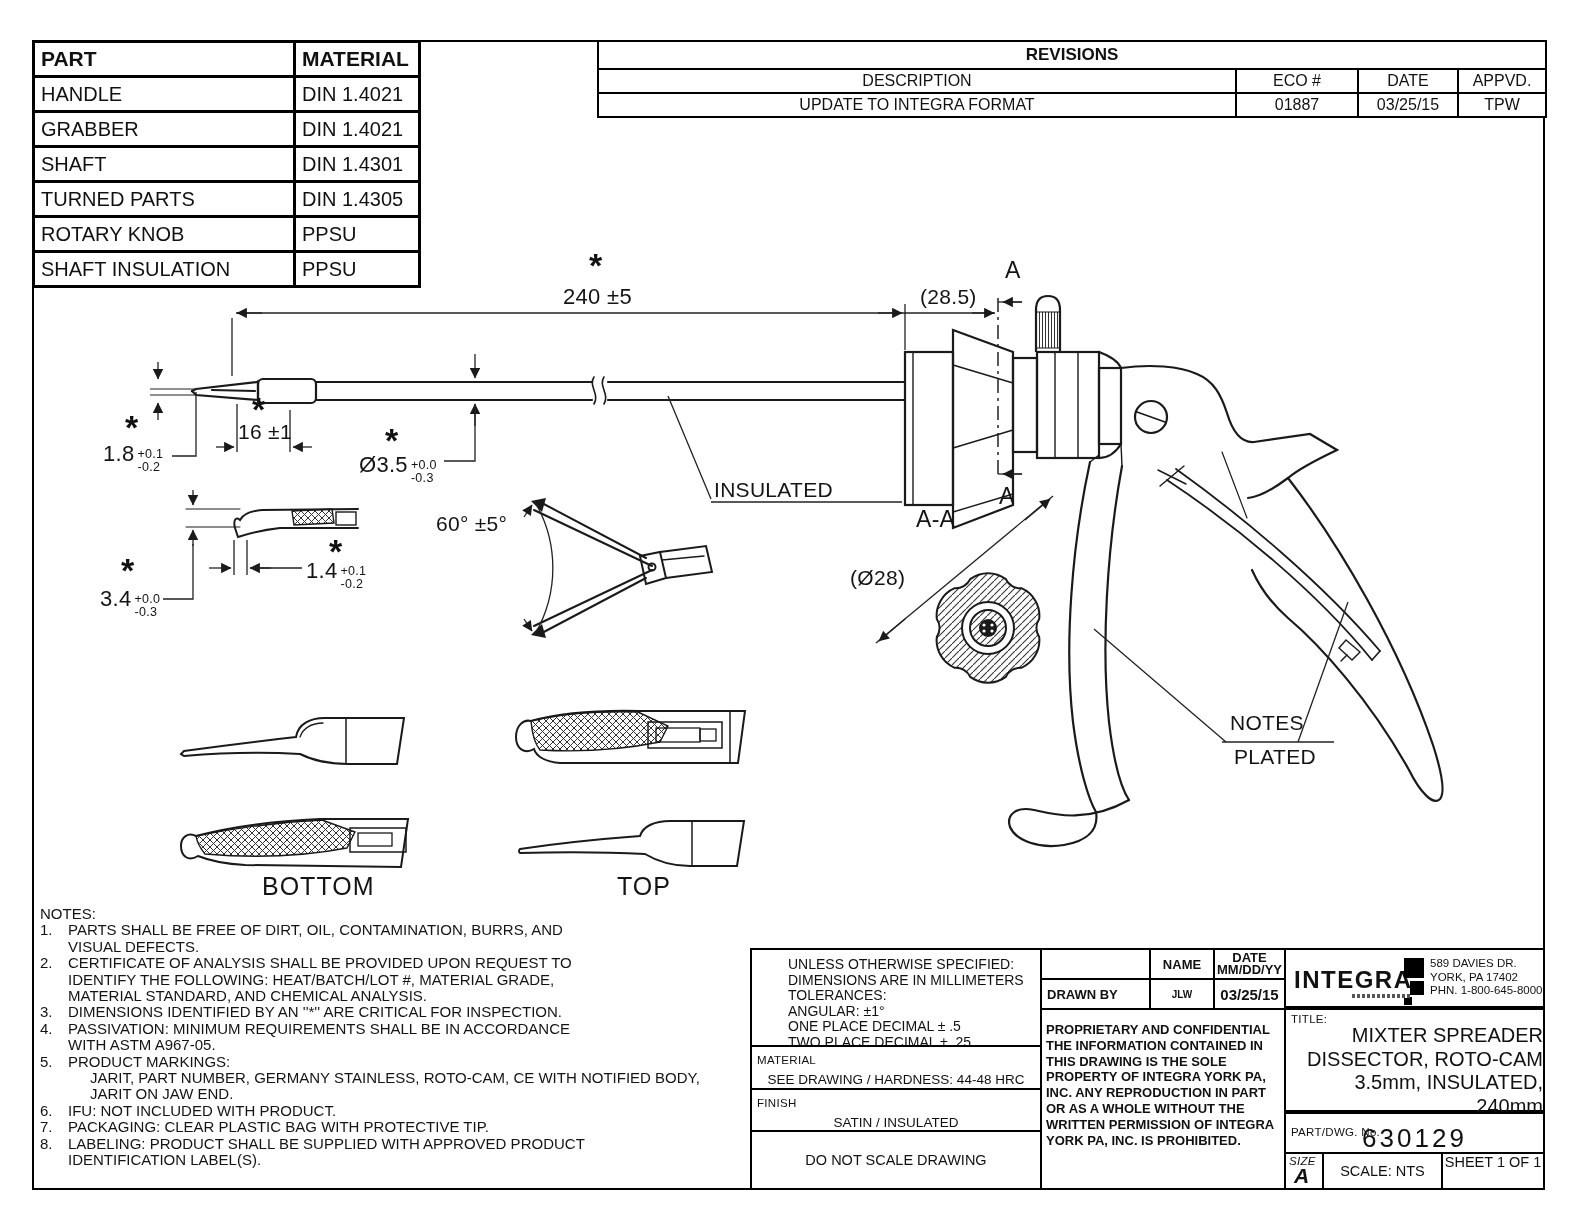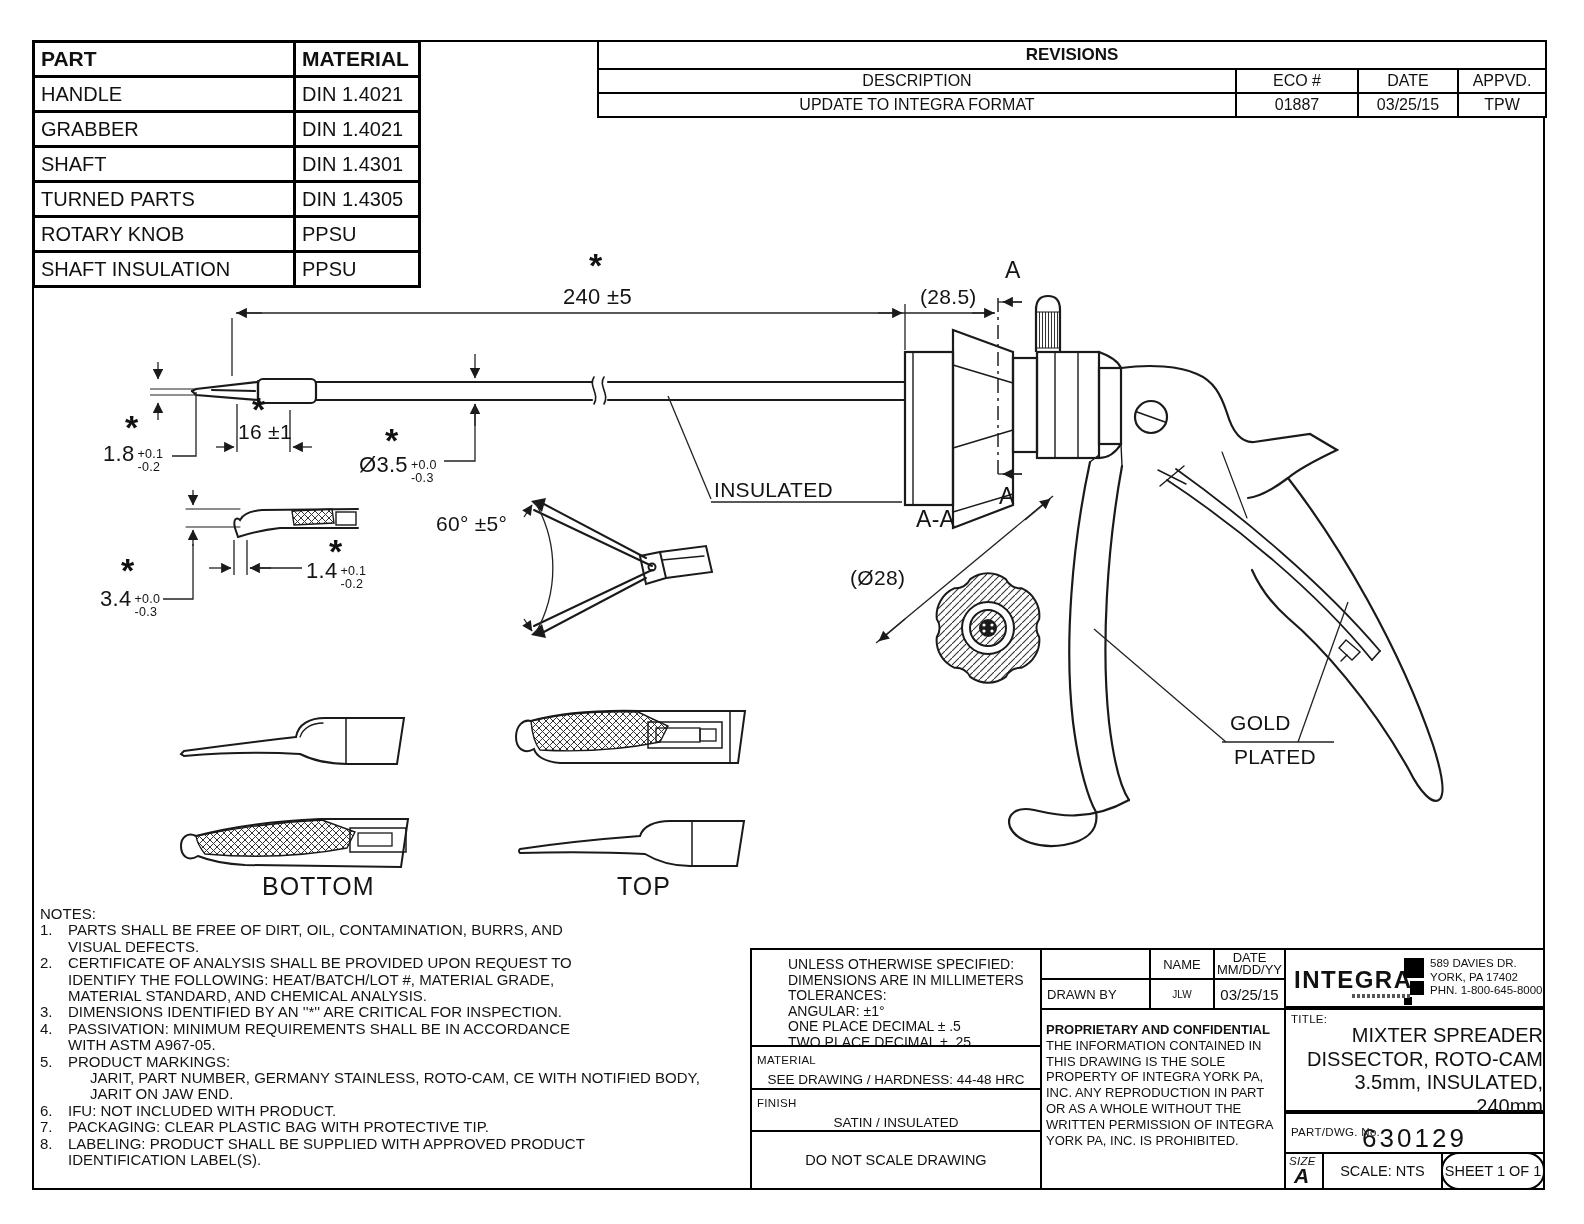--- a/index.html
+++ b/index.html
@@ -37,21 +37,21 @@
   .nline.sub .txt{padding-left:22px;}
 
   
   .tb{position:absolute;border:2px solid #000;box-sizing:border-box;background:#fff;}
   .smalllbl{font-size:11.5px;letter-spacing:.3px;}
   #tb-tol{left:750px;top:948px;width:292px;height:99px;padding:7px 0 0 36px;font-size:14px;line-height:15.6px;}
   #tb-mat{left:750px;top:1045px;width:292px;height:45px;padding:3px 5px;}
   #tb-fin{left:750px;top:1088px;width:292px;height:44px;padding:3px 5px;}
   #tb-dns{left:750px;top:1130px;width:292px;height:60px;display:flex;align-items:center;justify-content:center;font-size:14.5px;}
   .tbval{display:block;text-align:center;font-size:13.5px;margin-top:4px;}
-  #tb-mid{left:1040px;top:948px;width:246px;height:242px;}
+  #tb-mid{left:1040px;top:948px;width:246px;height:242px;font-weight:bold;}
   table.namedate{border-collapse:collapse;width:246px;table-layout:fixed;margin:-2px 0 0 -2px;}
   table.namedate td{border:2px solid #000;font-size:13px;text-align:center;padding:1px 2px;height:26px;}
   table.namedate td.lbl{text-align:left;padding-left:5px;width:100px;}
   table.namedate td.nm{width:58px;}
   .dhdr{font-size:12px;line-height:12.5px;}
   .prop{padding:12px 8px 0 4px;font-size:13px;line-height:15.8px;}
   .prop b{display:block;font-size:13px;}
   #tb-logo{left:1284px;top:948px;width:261px;height:60px;}
   .logoword{position:absolute;left:8px;top:16px;font-size:24px;font-weight:bold;letter-spacing:1.5px;}
   .sq{position:absolute;background:#000;}
@@ -60,21 +60,21 @@
   #tb-title{left:1284px;top:1008px;width:261px;height:104px;}
   #tb-title .smalllbl{position:absolute;left:5px;top:3px;}
   .titlelines{margin-top:14px;text-align:right;font-size:20px;line-height:23.5px;}
   #tb-part{left:1284px;top:1112px;width:261px;height:42px;}
   #tb-part .smalllbl{position:absolute;left:5px;top:12px;}
   .partno{text-align:center;font-size:26px;letter-spacing:3px;margin-top:9px;}
   #tb-size{left:1284px;top:1152px;width:40px;height:38px;font-style:italic;}
   #tb-size .smalllbl{position:absolute;left:3px;top:1px;}
   .sizeval{position:absolute;left:8px;top:10px;font-size:21px;font-weight:bold;}
   #tb-scale{left:1322px;top:1152px;width:121px;height:38px;display:flex;align-items:center;justify-content:center;font-size:14.5px;}
-  #tb-sheet{left:1441px;top:1152px;width:104px;height:38px;display:flex;align-items:center;justify-content:center;font-size:14.5px;border-radius:18px;}
+  #tb-sheet{left:1441px;top:1152px;width:104px;height:38px;display:flex;justify-content:center;font-size:14.5px;}
 </style>
 </head>
 <body>
 
 <div class="page">
 
   <svg class="art" width="1584" height="1224" viewBox="0 0 1584 1224">
     <defs>
       <marker id="arw" viewBox="0 0 10 10" refX="9.5" refY="5" markerWidth="10" markerHeight="8" orient="auto">
         <path d="M0,0 L10,5 L0,10 z" fill="#1a1a1a"></path>
@@ -347,21 +347,21 @@
   <div class="dtext" style="left:100px;top:586px">
     <span class="tolv">3.4</span><span class="tol">
         <span>+0.0</span>
         <span>-0.3</span>
       </span>
   </div>
 
   <div class="dtext" style="left:714px;top:478px">INSULATED</div>
   <div class="dtext big" style="left:916px;top:506px">A-A</div>
   <div class="dtext" style="left:850px;top:566px">(Ø28)</div>
-  <div class="dtext" style="left:1230px;top:711px">GOLD</div>
+  <div class="dtext" style="left:1230px;top:711px">NOTES</div>
   <div class="dtext" style="left:1234px;top:745px">PLATED</div>
   <div class="dtext viewlbl" style="left:262px;top:872px">BOTTOM</div>
   <div class="dtext viewlbl" style="left:617px;top:872px">TOP</div>
 
   <div class="notes">
     <div class="nline">
         <span class="num"></span>
         <span class="txt" style="margin-left:-28px;">NOTES:</span>
       </div>
     <div class="nline">

